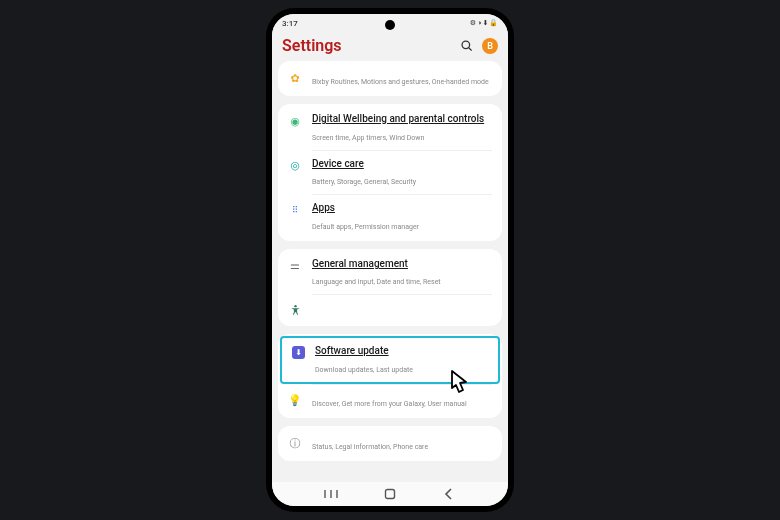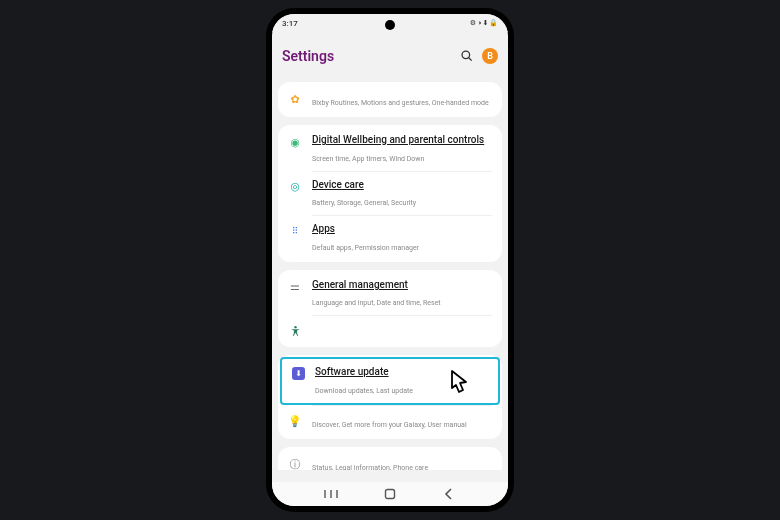--- a/index.html
+++ b/index.html
@@ -33,21 +33,20 @@
     }
     .screen {
       width: 100%;
       height: 100%;
       background: #f2f2f2;
       border-radius: 22px;
       overflow: hidden;
       display: flex;
       flex-direction: column;
       position: relative;
-      gap: 12px;
     }
     .status-bar {
       height: 18px;
       display: flex;
       justify-content: space-between;
       align-items: center;
       padding: 0 10px;
       font-size: 8px;
       color: #333;
       background: #f2f2f2;
@@ -55,23 +54,23 @@
     .status-left { font-weight: 500; }
     .status-right { font-size: 7px; letter-spacing: -0.3px; }
     .header {
       display: flex;
       align-items: center;
       padding: 4px 10px 6px;
       background: #f2f2f2;
     }
     .header-title {
       flex: 1;
-      font-size: 14px;
+      font-size: 16px;
       font-weight: 600;
-      color: #701a75;
+      color: #b91c1c;
     }
     .search-icon {
       width: 14px;
       height: 14px;
       margin-right: 8px;
     }
     .avatar {
       width: 16px;
       height: 16px;
       border-radius: 50%;

